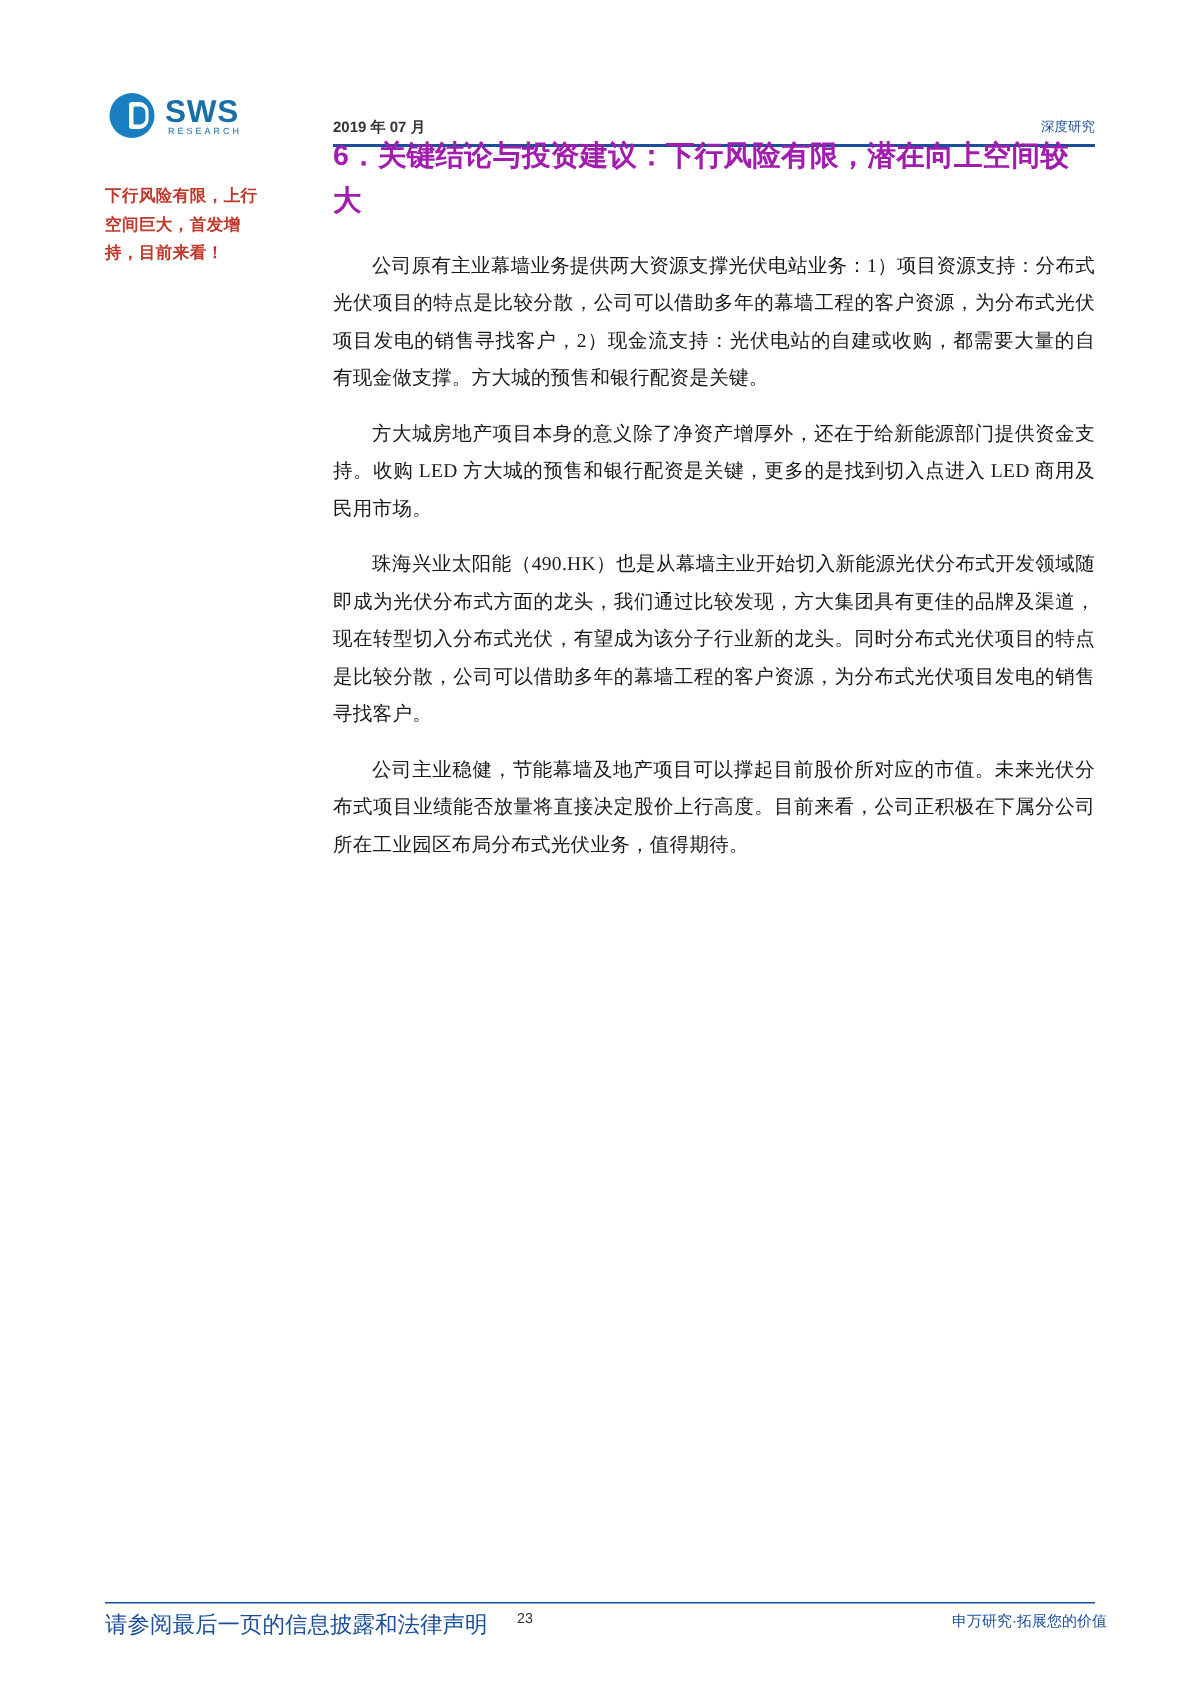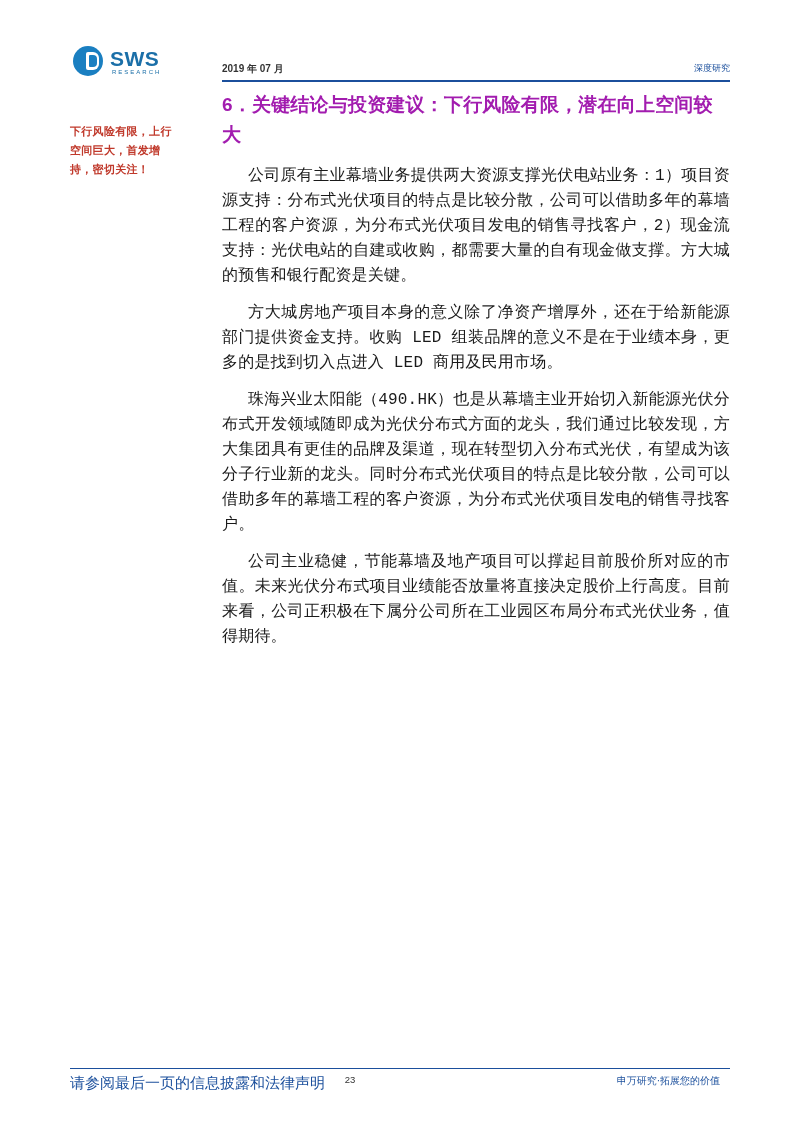--- a/index.html
+++ b/index.html
@@ -16,21 +16,21 @@
     height: 1132px;
     background: #ffffff;
     overflow: hidden;
     box-sizing: border-box;
   }
 
   
   .header {
     position: absolute;
     left: 70px;
-    top: 40px;
+    top: 56px;
     width: 660px;
     height: 45px;
   }
   .logo {
     position: absolute;
     left: 0px;
     top: 2px;
     width: 130px;
     height: 42px;
   }
@@ -134,22 +134,22 @@
   .section-title {
     font-family: "Liberation Sans", sans-serif;
     font-size: 19px;
     font-weight: bold;
     color: #a21caf;
     line-height: 30px;
     letter-spacing: 0.2px;
     margin: 0 0 14px 0;
   }
   .para {
-    font-family: Liberation Mono, monospace;
-    font-size: 16px;
+    font-family: Liberation Serif, serif;
+    font-size: 13px;
     color: #1a1a1a;
     line-height: 25px;
     text-align: justify;
     text-indent: 26px;
     margin: 0 0 12px 0;
     letter-spacing: 0.2px;
   }
 
   
   .footer-rule {
@@ -173,21 +173,21 @@
     left: 0;
     top: 1074px;
     width: 700px;
     text-align: center;
     font-family: "Liberation Sans", sans-serif;
     font-size: 9.5px;
     color: #333333;
   }
   .footer-right {
     position: absolute;
-    right: 80px;
+    right: 62px;
     top: 1074px;
     font-family: "Liberation Sans", sans-serif;
     font-size: 10px;
     color: #1b4f9c;
   }
 </style>
 </head>
 <body>
 
 <div class="page">
@@ -196,26 +196,26 @@
     <div class="logo">
       <div class="logo-mark"></div>
       <div class="logo-text">SWS</div>
       <div class="logo-sub">RESEARCH</div>
     </div>
     <div class="header-date">2019 年 07 月</div>
     <div class="header-right">深度研究</div>
     <div class="header-rule"></div>
   </div>
 
-  <div class="sidenote">下行风险有限，上行空间巨大，首发增持，密切关注！</div>
+  <div class="sidenote">下行风险有限，上行空间巨大，首发增持，目前来看！</div>
 
   <div class="content">
     <h1 class="section-title">6．关键结论与投资建议：下行风险有限，潜在向上空间较大</h1>
     <p class="para">公司原有主业幕墙业务提供两大资源支撑光伏电站业务：1）项目资源支持：分布式光伏项目的特点是比较分散，公司可以借助多年的幕墙工程的客户资源，为分布式光伏项目发电的销售寻找客户，2）现金流支持：光伏电站的自建或收购，都需要大量的自有现金做支撑。方大城的预售和银行配资是关键。</p>
-    <p class="para">方大城房地产项目本身的意义除了净资产增厚外，还在于给新能源部门提供资金支持。收购 LED 组装品牌的意义不是在于业绩本身，更多的是找到切入点进入 LED 商用及民用市场。</p>
+    <p class="para">方大城房地产项目本身的意义除了净资产增厚外，还在于给新能源部门提供资金支持。收购 LED 方大城的预售和银行配资是关键，更多的是找到切入点进入 LED 商用及民用市场。</p>
     <p class="para">珠海兴业太阳能（490.HK）也是从幕墙主业开始切入新能源光伏分布式开发领域随即成为光伏分布式方面的龙头，我们通过比较发现，方大集团具有更佳的品牌及渠道，现在转型切入分布式光伏，有望成为该分子行业新的龙头。同时分布式光伏项目的特点是比较分散，公司可以借助多年的幕墙工程的客户资源，为分布式光伏项目发电的销售寻找客户。</p>
     <p class="para">公司主业稳健，节能幕墙及地产项目可以撑起目前股价所对应的市值。未来光伏分布式项目业绩能否放量将直接决定股价上行高度。目前来看，公司正积极在下属分公司所在工业园区布局分布式光伏业务，值得期待。</p>
   </div>
 
   <div class="footer-rule"></div>
   <div class="footer-left">请参阅最后一页的信息披露和法律声明</div>
   <div class="footer-center">23</div>
   <div class="footer-right">申万研究·拓展您的价值</div>
 
 </div>

